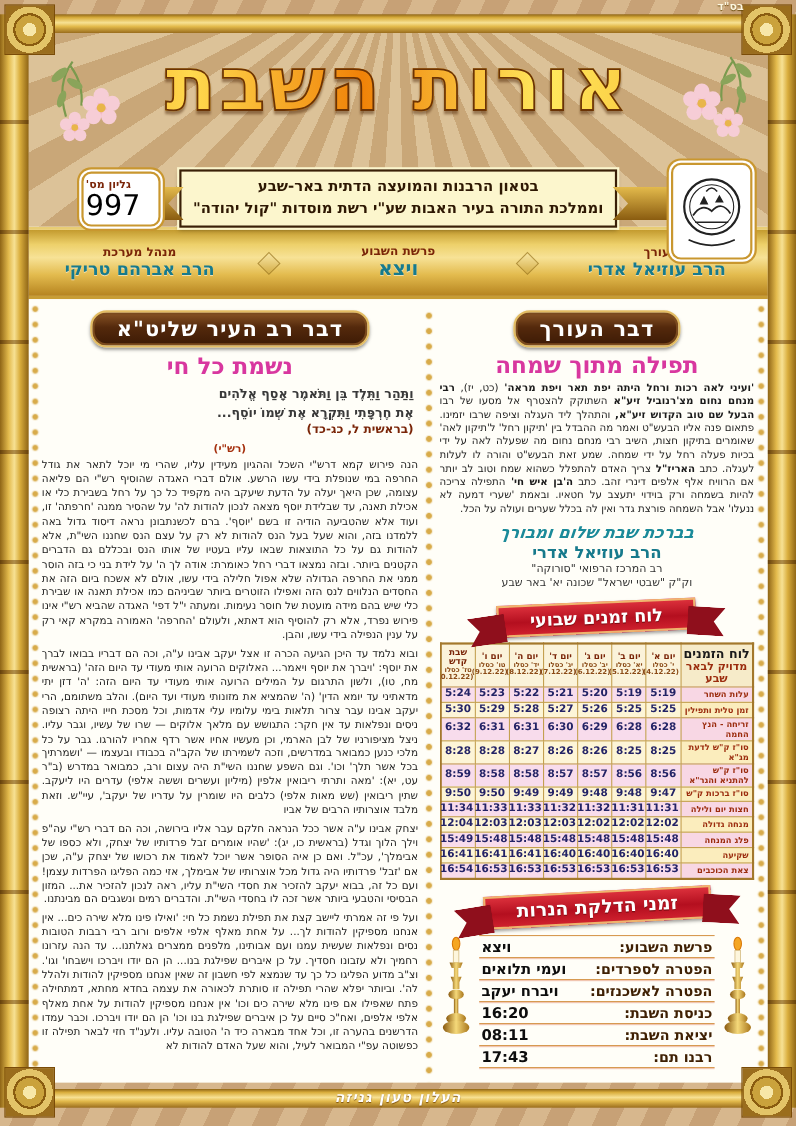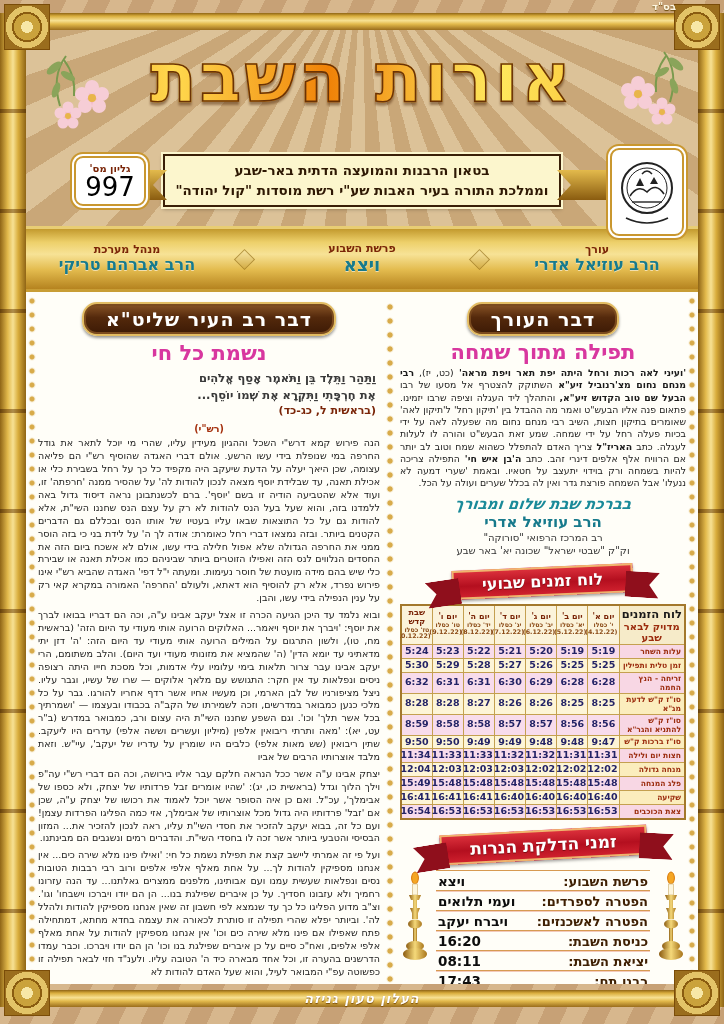--- a/index.html
+++ b/index.html
@@ -17,35 +17,35 @@
     background-blend-mode:multiply;}
   .frame-left{left:0;}
   .frame-right{right:0;}
   .fcorner{position:absolute;width:44px;height:44px;z-index:7;border:1px solid #7a4c08;
     background:radial-gradient(circle at 50% 50%,#f7e7a8 0 6px,#caa23c 6px 13px,#8a5c10 13px 15px,#e3c468 15px 21px,#9a6d1d 21px);}
   .bsd{position:absolute;top:1px;right:48px;z-index:8;font-size:10px;color:#fdf6e0;font-weight:bold;text-shadow:0 1px 1px #6b4a0a;}
   .geniza{font-style:italic;font-weight:bold;font-size:13px;color:#ffffff;letter-spacing:1px;text-shadow:0 1px 1px #7a4c08;}
   
   .inner{position:absolute;top:30px;left:26px;right:26px;bottom:40px;z-index:5;display:flex;flex-direction:column;background:#fffef8;}
   
-  .header-zone{position:relative;height:196px;flex:0 0 auto;
+  .header-zone{position:relative;height:176px;flex:0 0 auto;
     background:repeating-conic-gradient(from 152deg at 50% -70px,#dcc298 0 4.5deg,#c9a778 4.5deg 9deg);}
   .main-title{margin:0;padding-top:14px;text-align:center;font-size:68px;line-height:1;font-weight:bold;letter-spacing:3px;
     background:linear-gradient(90deg,#ef8a0e 0%,#ffd94e 22%,#f08208 45%,#ffe95e 70%,#f5a21b 100%);
     -webkit-background-clip:text;background-clip:text;color:transparent;
     -webkit-text-stroke:1.6px #6b3305;
     filter:drop-shadow(0 3px 1px rgba(70,32,0,.45));}
   .subtitle-box{position:absolute;top:124px;left:50%;transform:translateX(-50%);width:378px;
     background:#fcf6cd;border:2px solid #3a2008;box-shadow:0 0 0 2px #fcf6cd,0 2px 4px rgba(0,0,0,.35);
     padding:4px 8px;text-align:center;font-weight:bold;color:#2e1803;font-size:13.5px;line-height:1.5;z-index:3;}
   .subtitle-box::before,.subtitle-box::after{content:'';position:absolute;top:14px;width:64px;height:30px;z-index:-1;
     background:linear-gradient(180deg,#e3ba4c,#8a5c10);}
   .subtitle-box::before{right:-62px;clip-path:polygon(100% 0,0 0,14px 50%,0 100%,100% 100%);}
   .subtitle-box::after{left:-62px;clip-path:polygon(0 0,100% 0,calc(100% - 14px) 50%,100% 100%,0 100%);}
-  .issue-badge{position:absolute;left:48px;top:126px;width:64px;background:#fff;text-align:center;
+  .issue-badge{position:absolute;left:48px;top:126px;width:64px;background:#fff;text-align:left;
     border:2px solid #c9972f;border-radius:9px;box-shadow:0 0 0 2px #fff,0 0 0 4px #c9972f;padding:5px 2px 3px;z-index:3;}
   .issue-label{font-size:10px;font-weight:bold;color:#7a2508;}
   .issue-num{font-size:26px;font-weight:normal;color:#000000;line-height:1.05;}
   .emblem-badge{position:absolute;right:14px;top:118px;width:70px;height:84px;background:#fff;
     border:2px solid #c9972f;border-radius:9px;box-shadow:0 0 0 2px #fff,0 0 0 4px #c9972f;z-index:3;
     display:flex;align-items:center;justify-content:center;}
   .flowers{position:absolute;z-index:2;}
   .flowers.fl-right{right:8px;top:12px;}
   .flowers.fl-left{left:14px;top:16px;}
   

